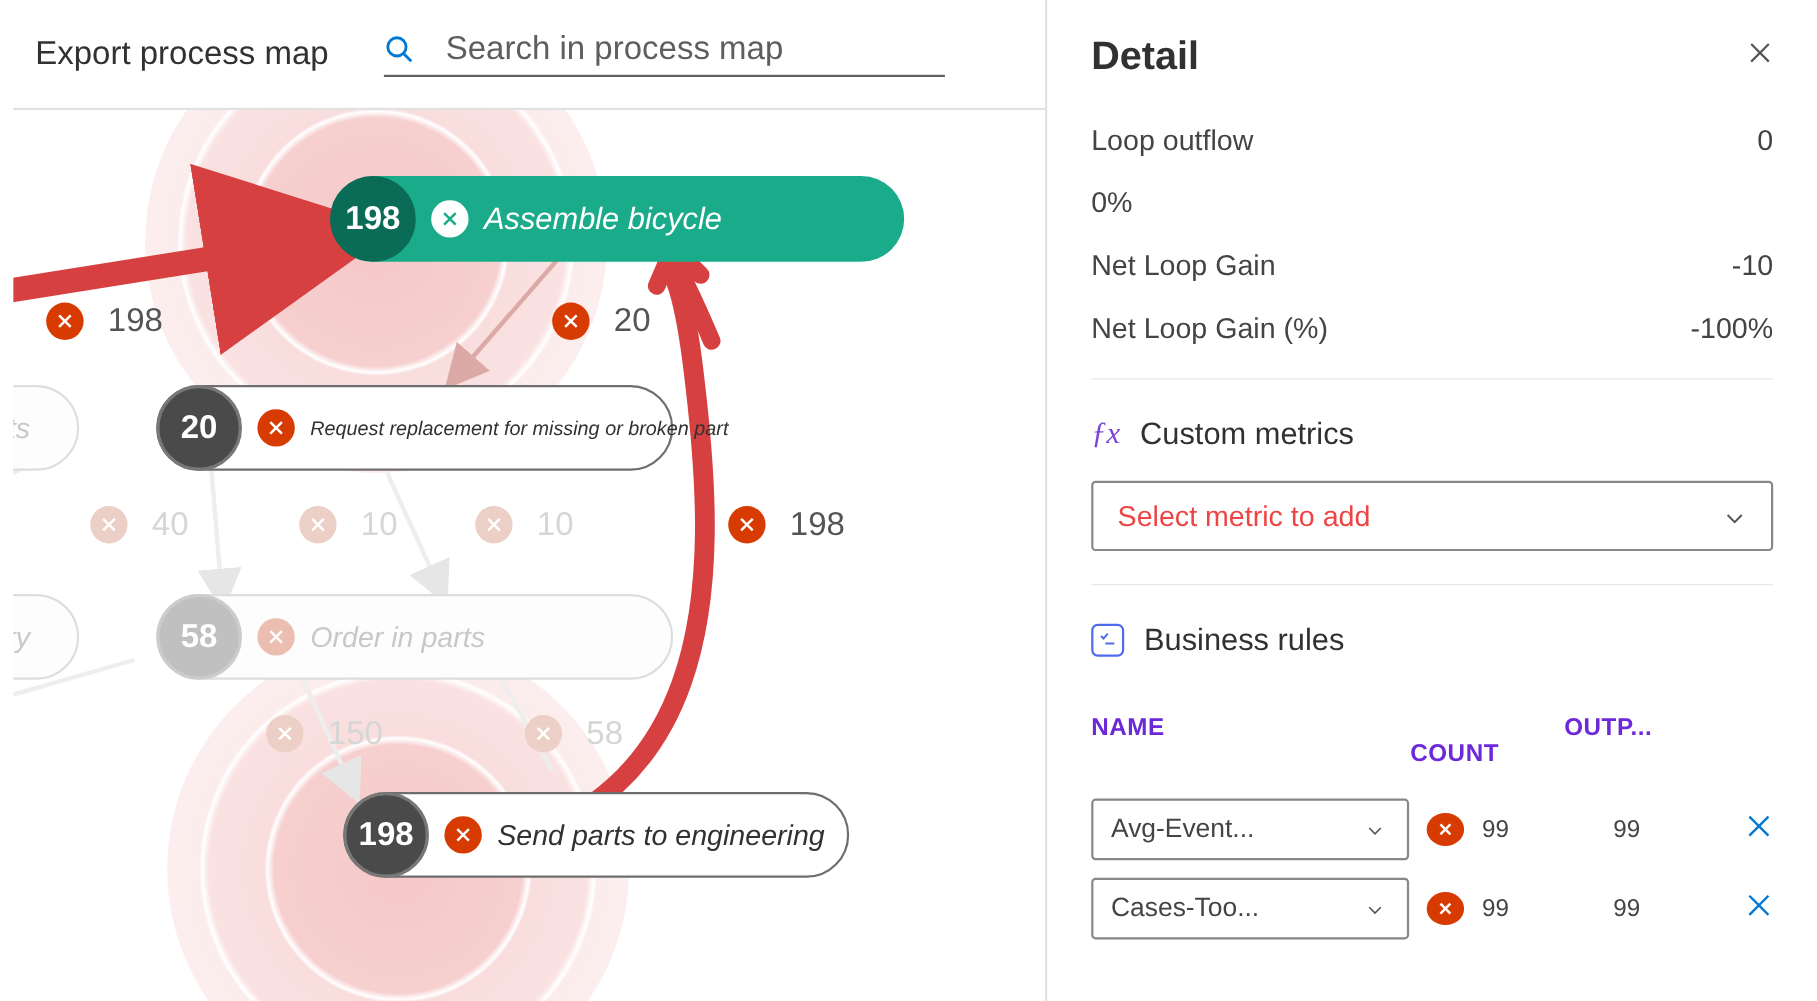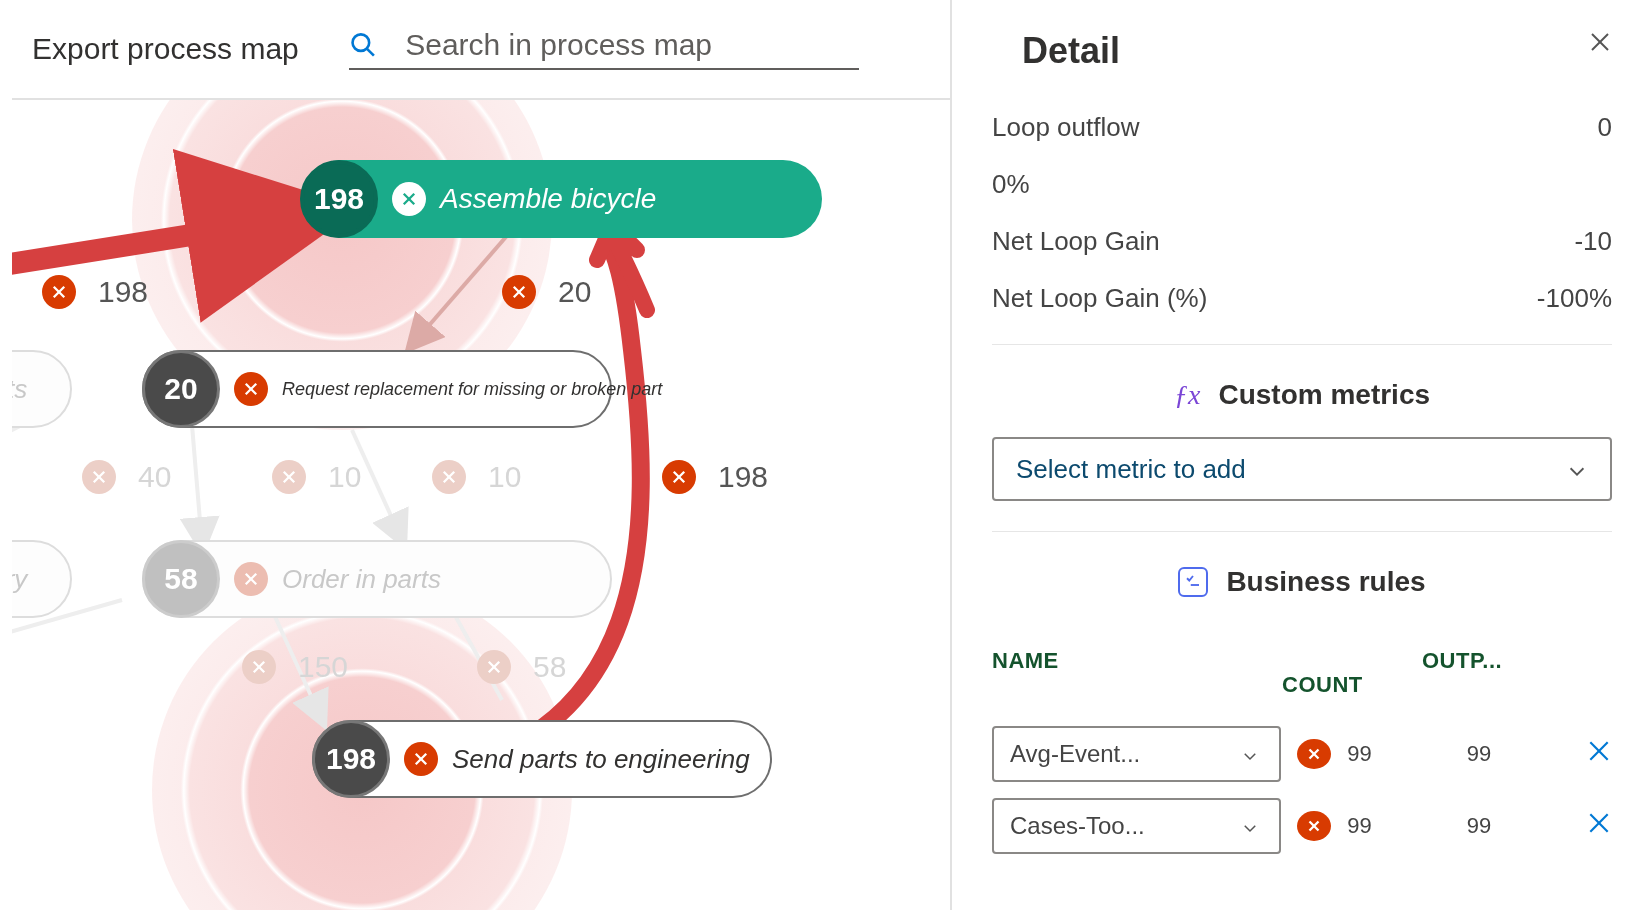--- a/index.html
+++ b/index.html
@@ -46,34 +46,34 @@
 .node.dark.small .node-label { font-size: 18px; }
 .node.ghost .node-label { color: #c8c8c8; }
 .node.clip-left { border-top-left-radius: 0; border-bottom-left-radius: 0; }
 
 
 .edge-label { position: absolute; display: flex; align-items: center; gap: 8px; font-size: 30px; color: #555; font-weight: 400; }
 .edge-label.ghost { color: #d6d6d6; }
 .edge-label.ghost .x-badge { background: #eccfc7; }
 
 
-.panel-title-row { display: flex; justify-content: space-between; margin-bottom: 40px; margin-left: 30px; }
+.panel-title-row { display: flex; justify-content: space-between; align-items: center; margin-bottom: 40px; }
 .panel-title { font-size: 36px; font-weight: 700; }
 .close-x { font-size: 26px; color: #555; cursor: pointer; }
 .kv { display: flex; justify-content: space-between; font-size: 26px; color: #444; margin-bottom: 26px; }
 .section-hr { border: none; border-top: 1px solid #e6e6e6; margin: 30px 0 34px; }
-.section-head { display: flex; align-items: center; gap: 18px; margin-bottom: 26px; justify-content: center; }
+.section-head { display: flex; align-items: center; gap: 18px; margin-bottom: 26px; }
 .section-head .fx { font-style: italic; font-size: 28px; color: #7b46d6; font-family: "Segoe UI", serif; }
 .section-head .br-icon { width: 30px; height: 30px; border: 2px solid #4f6bed; border-radius: 6px; display: flex; align-items: center; justify-content: center; color: #4f6bed; font-size: 14px; }
-.section-head h3 { font-size: 28px; font-weight: 700; }
-.dropdown { border: 2px solid #8a8886; border-radius: 4px; height: 64px; display: flex; align-items: center; justify-content: space-between; padding: 0 22px; font-size: 26px; color: #0c4a6e; cursor: pointer; }
+.section-head h3 { font-size: 28px; font-weight: 400; }
+.dropdown { border: 2px solid #8a8886; border-radius: 4px; height: 64px; display: flex; align-items: center; justify-content: space-between; padding: 0 22px; font-size: 26px; color: #ef4444; cursor: pointer; }
 .chev { width: 22px; height: 22px; }
 .chev svg { stroke: #555; stroke-width: 2; fill: none; }
 
-.rules-head { display: flex; font-size: 22px; font-weight: 600; color: #14532d; margin-top: 50px; margin-bottom: 20px; letter-spacing: .5px; }
+.rules-head { display: flex; font-size: 22px; font-weight: 600; color: #6d28d9; margin-top: 50px; margin-bottom: 20px; letter-spacing: .5px; }
 .col-name { width: 290px; }
 .col-count { width: 140px; margin-top: 24px; }
 .col-outp { width: 130px; }
 .rule-row { display: flex; align-items: center; height: 72px; }
 .rule-name { width: 312px; border: 2px solid #8a8886; border-radius: 4px; height: 56px; display: flex; align-items: center; justify-content: space-between; padding: 0 16px; font-size: 24px; color: #444; }
 .rule-x { width: 30px; height: 30px; margin: 0 16px; }
 .rule-val { width: 130px; font-size: 22px; color: #444; }
 .rule-remove { color: #0078d4; font-size: 28px; cursor: pointer; }
 </style>
 </head>

